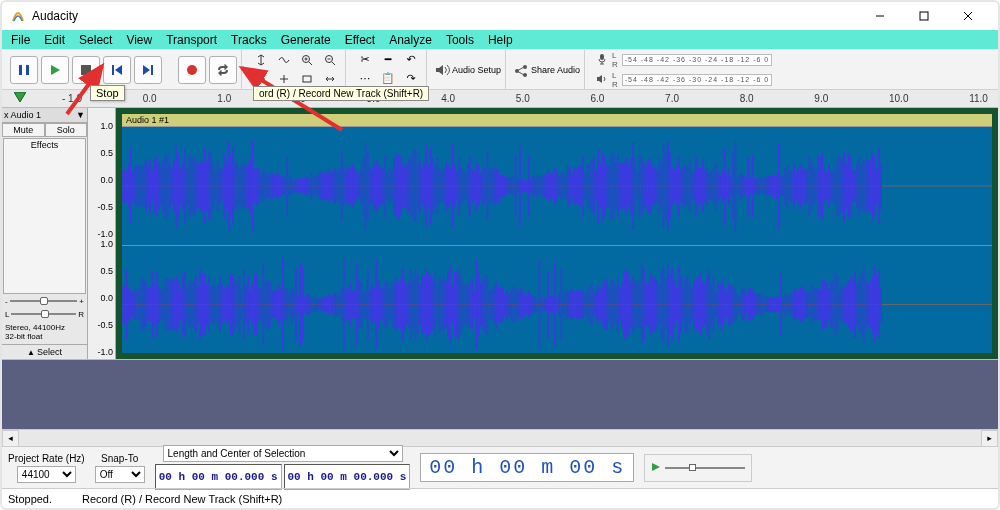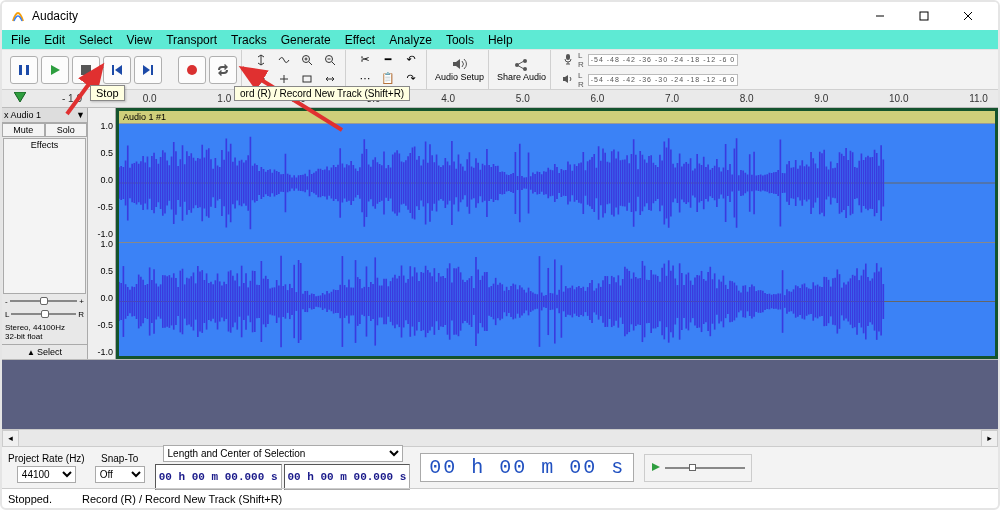--- a/index.html
+++ b/index.html
@@ -14,35 +14,35 @@
   .toolstrip { height: 40px; background: #f3f3f3; border-bottom: 1px solid #d0d0d0; display: flex; align-items: center; padding: 0 4px; position: relative; gap:4px;}
   .tool-group { display:flex; align-items:center; gap:3px; padding:0 4px; border-right:1px solid #d0d0d0; height:100%; }
   .tool-group.noborder { border-right:none; }
   .tbtn { width:28px; height:28px; border:1px solid #b0b0b0; border-radius:3px; background:#fcfcfc; display:flex; align-items:center; justify-content:center; cursor:default;}
   .tbtn.small { width:22px; height:22px; border:none; background:transparent; }
   .stacked-small { display:grid; grid-template-columns: repeat(4,22px); grid-template-rows: repeat(2,18px); gap:1px; }
   .stacked-small .tbtn.small{ width:22px; height:17px; }
   .meters-block { width:190px; display:flex; flex-direction:column; justify-content:center; gap:2px; font-size:8px; color:#555; }
   .meter-row { display:flex; align-items:center; gap:4px; }
   .meter-scale { flex:1; height:12px; border:1px solid #bbb; background:#fff; font-size:7px; letter-spacing:1px; padding:0 2px; display:flex; align-items:center; justify-content:space-between; overflow:hidden; white-space:nowrap;}
-  .vert-label { display:flex; flex-direction:column; align-items:center; font-size:9px; gap:1px;}
+  .vert-label { display:flex; flex-direction:row; align-items:center; font-size:9px; gap:1px;}
   .ruler { height:18px; background:#eaeaea; border-bottom:1px solid #bbb; display:flex; align-items:center; position:relative; font-size:10px; color:#333; }
   .ruler .play-marker { position:absolute; left:12px; top:2px; }
   .ruler .ticks { flex:1; margin-left:60px; display:flex; justify-content:space-between; padding-right:10px;}
   .track-area { display:flex; height: 252px; border-bottom:1px solid #bbb; }
   .track-panel { width:86px; background:#e8e8e8; border-right:1px solid #aaa; display:flex; flex-direction:column; font-size:9px;}
   .track-panel .header { height:15px; display:flex; align-items:center; border-bottom:1px solid #aaa; padding:0 2px; gap:2px; background:#ddd;}
   .track-panel .btnrow { display:flex; }
   .track-panel .pbtn { flex:1; text-align:center; border:1px solid #aaa; background:#f4f4f4; padding:1px 0; font-size:9px;}
   .track-panel .info { padding:2px 3px; font-size:8px; line-height:1.2; }
   .track-panel .slider { padding:2px 3px; font-size:8px; display:flex; align-items:center; gap:2px;}
   .track-panel .slider .track { flex:1; height:2px; background:#888; position:relative;}
   .track-panel .slider .thumb { position:absolute; top:-3px; width:8px; height:8px; background:#fff; border:1px solid #666; border-radius:2px;}
   .track-panel .select-btn { margin-top:auto; border-top:1px solid #aaa; padding:2px; text-align:center; display:flex; align-items:center; justify-content:center; gap:2px;}
-  .waveform-area { flex:1; background:#3b82f6; position:relative; border:3px solid #14532d; }
+  .waveform-area { flex:1; background:#0369a1; position:relative; border:6px solid #14532d; }
   .wave-header { position:absolute; top:0; left:0; right:0; height:13px; background:#cfcf7a; border-bottom:1px solid #999; font-size:9px; padding-left:4px; display:flex; align-items:center;}
   .channel { position:absolute; left:0; right:0; height:118px; }
   .channel.ch1 { top:13px; }
   .channel.ch2 { top:131px; border-top:1px solid #888;}
   .channel svg.wave { width:100%; height:100%; }
   .lower-area { flex:1; background:#5a5f80; }
   .bottom-scroll { height:17px; background:#f0f0f0; border-top:1px solid #ccc; display:flex; align-items:center;}
   .bottom-scroll .scroll-arrow{ width:17px; height:17px; border:1px solid #ccc; display:flex; align-items:center; justify-content:center; font-size:9px;}
   .bottom-scroll .scroll-track{ flex:1; height:17px; background:#e8e8e8;}
   .selection-bar { height:42px; background:#f3f3f3; border-top:1px solid #ccc; display:flex; align-items:center; padding:3px 6px; gap:10px; font-size:10px;}
@@ -244,21 +244,21 @@
               <path d="M1 4h2l3-2v8l-3-2H1z" fill="#555"></path>
               <path d="M8 4q2 2 0 4" stroke="#555" fill="none"></path>
             </svg></span>
         <span style="font-size:8px">L<br>R</span>
         <div class="meter-scale">-54 -48 -42 -36 -30 -24 -18 -12 -6 0</div>
       </div>
     </div>
 
     <div class="tooltip" style="left:88px; top:35px;">Stop</div>
 
-    <div class="toolstrip-tooltip" style="left:232px; top:36px;">ord (R) / Record New Track (Shift+R)</div>
+    <div class="toolstrip-tooltip" style="left:251px; top:36px;">ord (R) / Record New Track (Shift+R)</div>
   </div>
 
   <div class="ruler">
     <span class="play-marker"><svg width="12" height="12">
           <polygon points="0,0 12,0 6,10" fill="#2e9e3f" stroke="#175f23"></polygon>
         </svg></span>
     <div class="ticks" id="ruler-ticks">
         <span>- 1.0</span>
         <span>0.0</span>
         <span>1.0</span>

